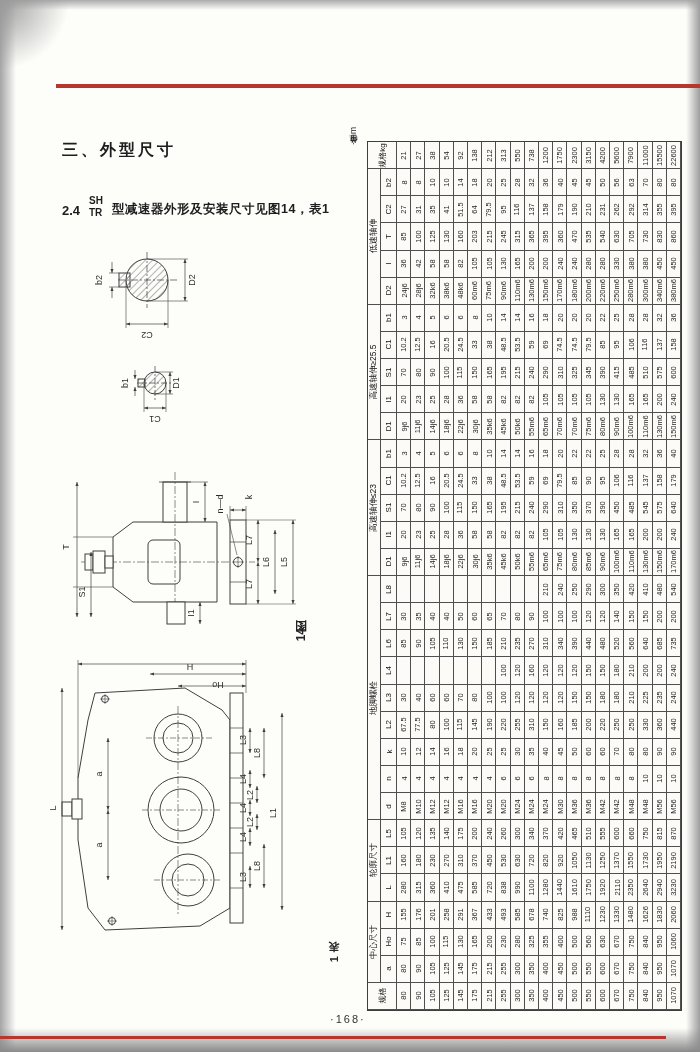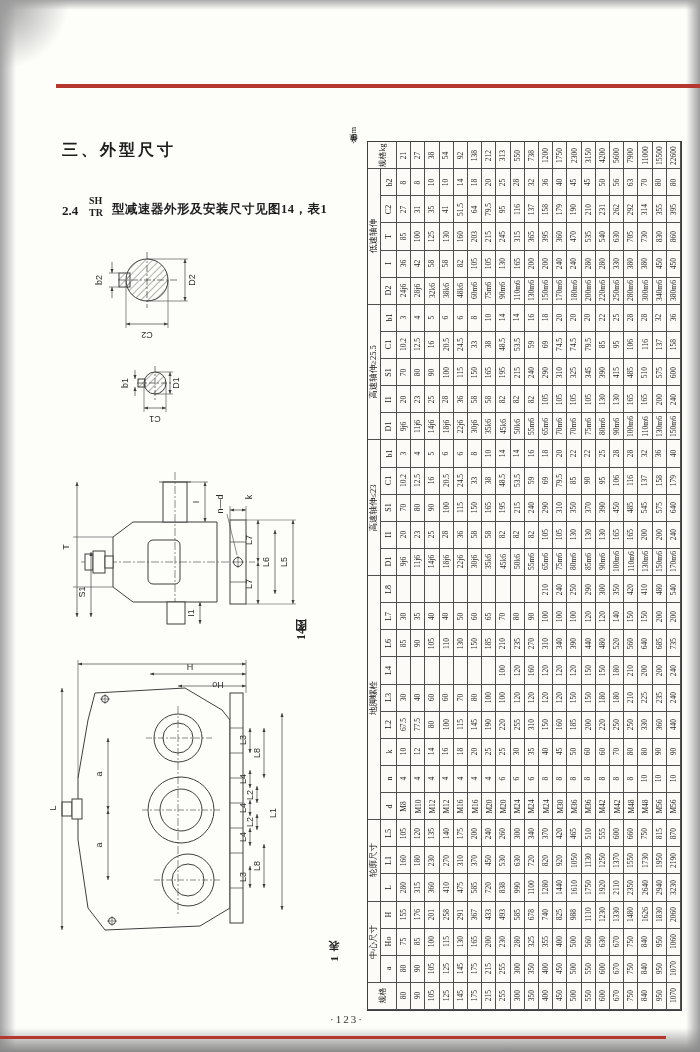--- a/index.html
+++ b/index.html
@@ -1,19 +1,19 @@
 <!DOCTYPE html>
 <html><head>
 <meta charset="utf-8">
 <style>
   html,body{margin:0;padding:0;}
   body{width:700px;height:1052px;overflow:hidden;background:#8f8f8f;
        font-family:"Liberation Sans","DejaVu Sans",sans-serif;}
   .page{position:absolute;left:0;top:0;width:700px;height:1052px;background:#fdfdfa;}
-  .abs{position:absolute;font-family:Liberation Serif, serif;}
+  .abs{position:absolute;}
   
   .edge-top{left:0;top:0;width:700px;height:10px;background:linear-gradient(to bottom,#ababab,rgba(255,255,255,0));}
   .edge-left{left:0;top:0;width:16px;height:1052px;background:linear-gradient(to right,#a5a5a5,rgba(255,255,255,0));}
   .edge-right{right:0;top:0;width:14px;height:1052px;background:linear-gradient(to left,#9d9d9d,rgba(255,255,255,0));}
   .edge-bottom{left:0;bottom:0;width:700px;height:24px;background:linear-gradient(to top,#8a8a8a,rgba(255,255,255,0));}
   .corner-tl{left:0;top:0;width:70px;height:70px;background:radial-gradient(circle at 0 0,#9a9a9a,rgba(255,255,255,0) 70%);}
   .redline{background:#b5372e;}
   .h1{font-size:16px;font-weight:bold;color:#1d1d1d;letter-spacing:3px;}
   .subnum{font-size:13px;font-weight:bold;color:#1d1d1d;}
   .shtr{font-size:10px;font-weight:bold;color:#1d1d1d;line-height:1.15;}
@@ -2270,15 +2270,15 @@
         <span class="v">840</span>
       </div>
       <div class="cell data-cell" style="grid-area: 32 / 21;">
         <span class="v">950</span>
       </div>
       <div class="cell data-cell" style="grid-area: 32 / 22;">
         <span class="v">1070</span>
       </div>
     </div>
 
-  <div class="abs footer" style="left:330px;top:1013px;">·123·</div>
+  <div class="abs footer" style="left:330px;top:1013px;">·168·</div>
 
 </div>
 
 </body></html>

